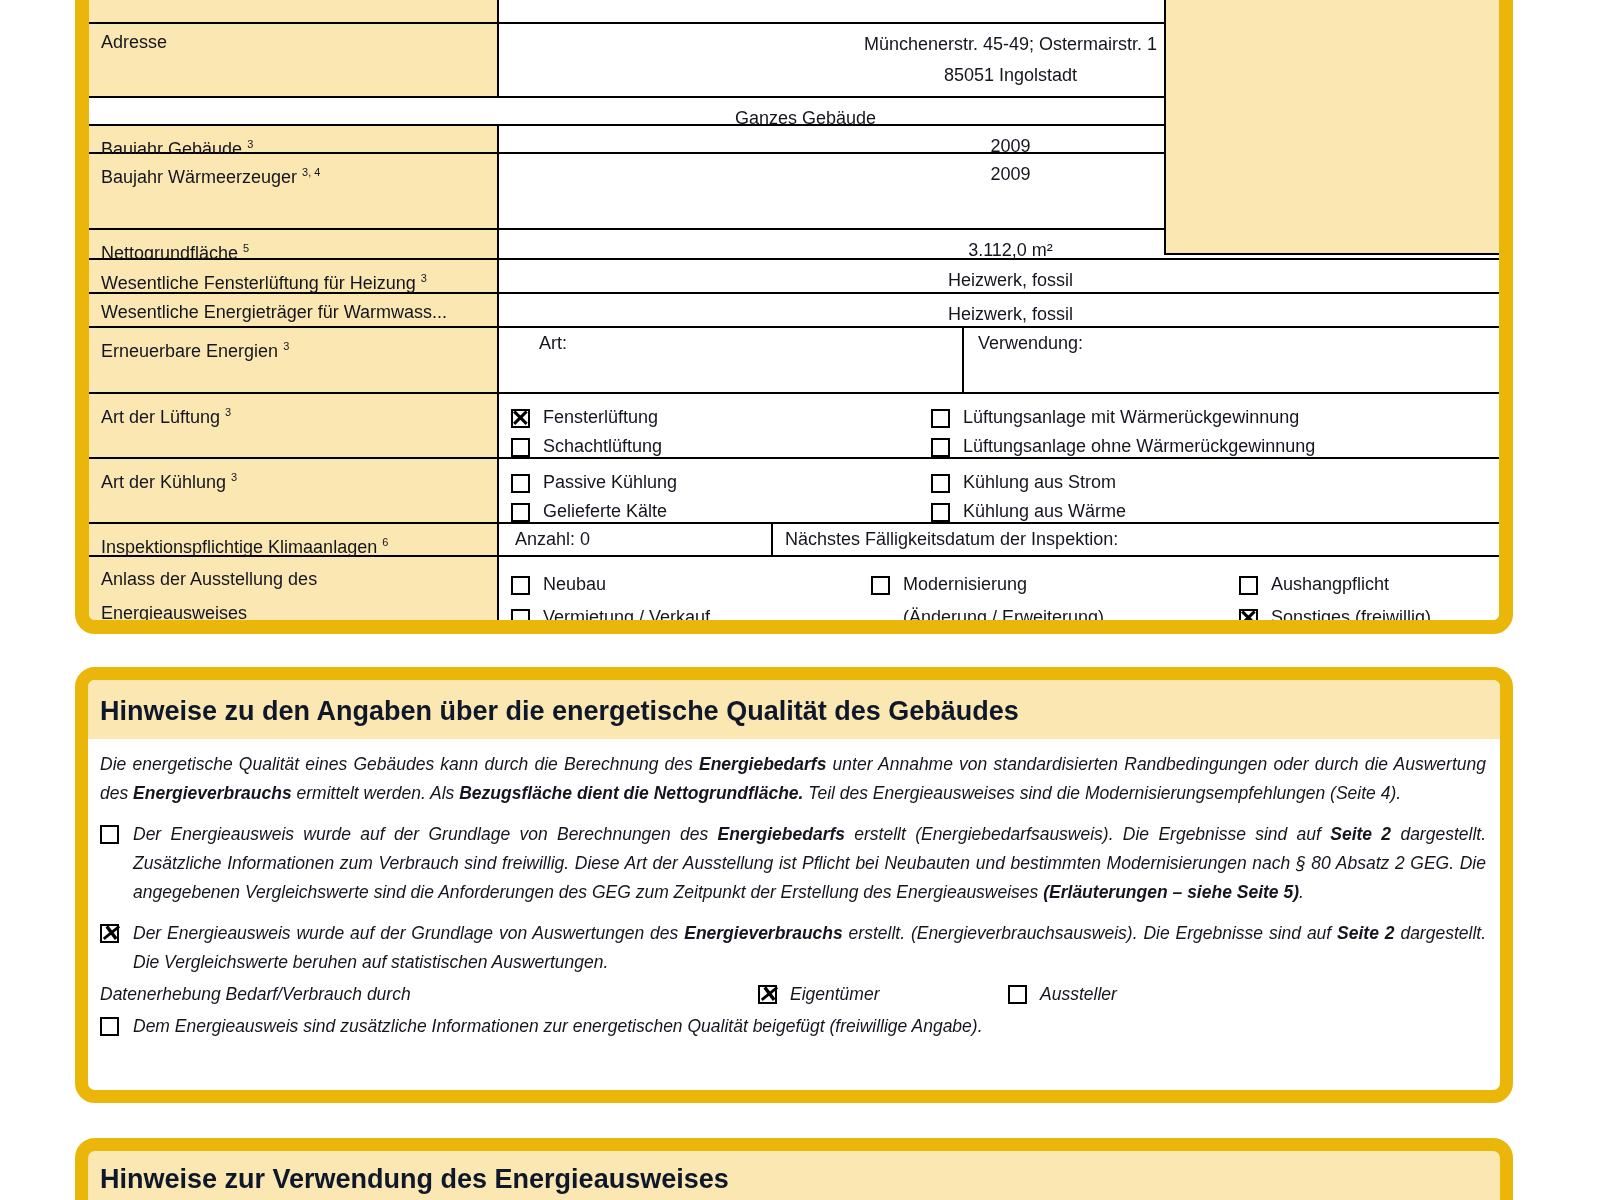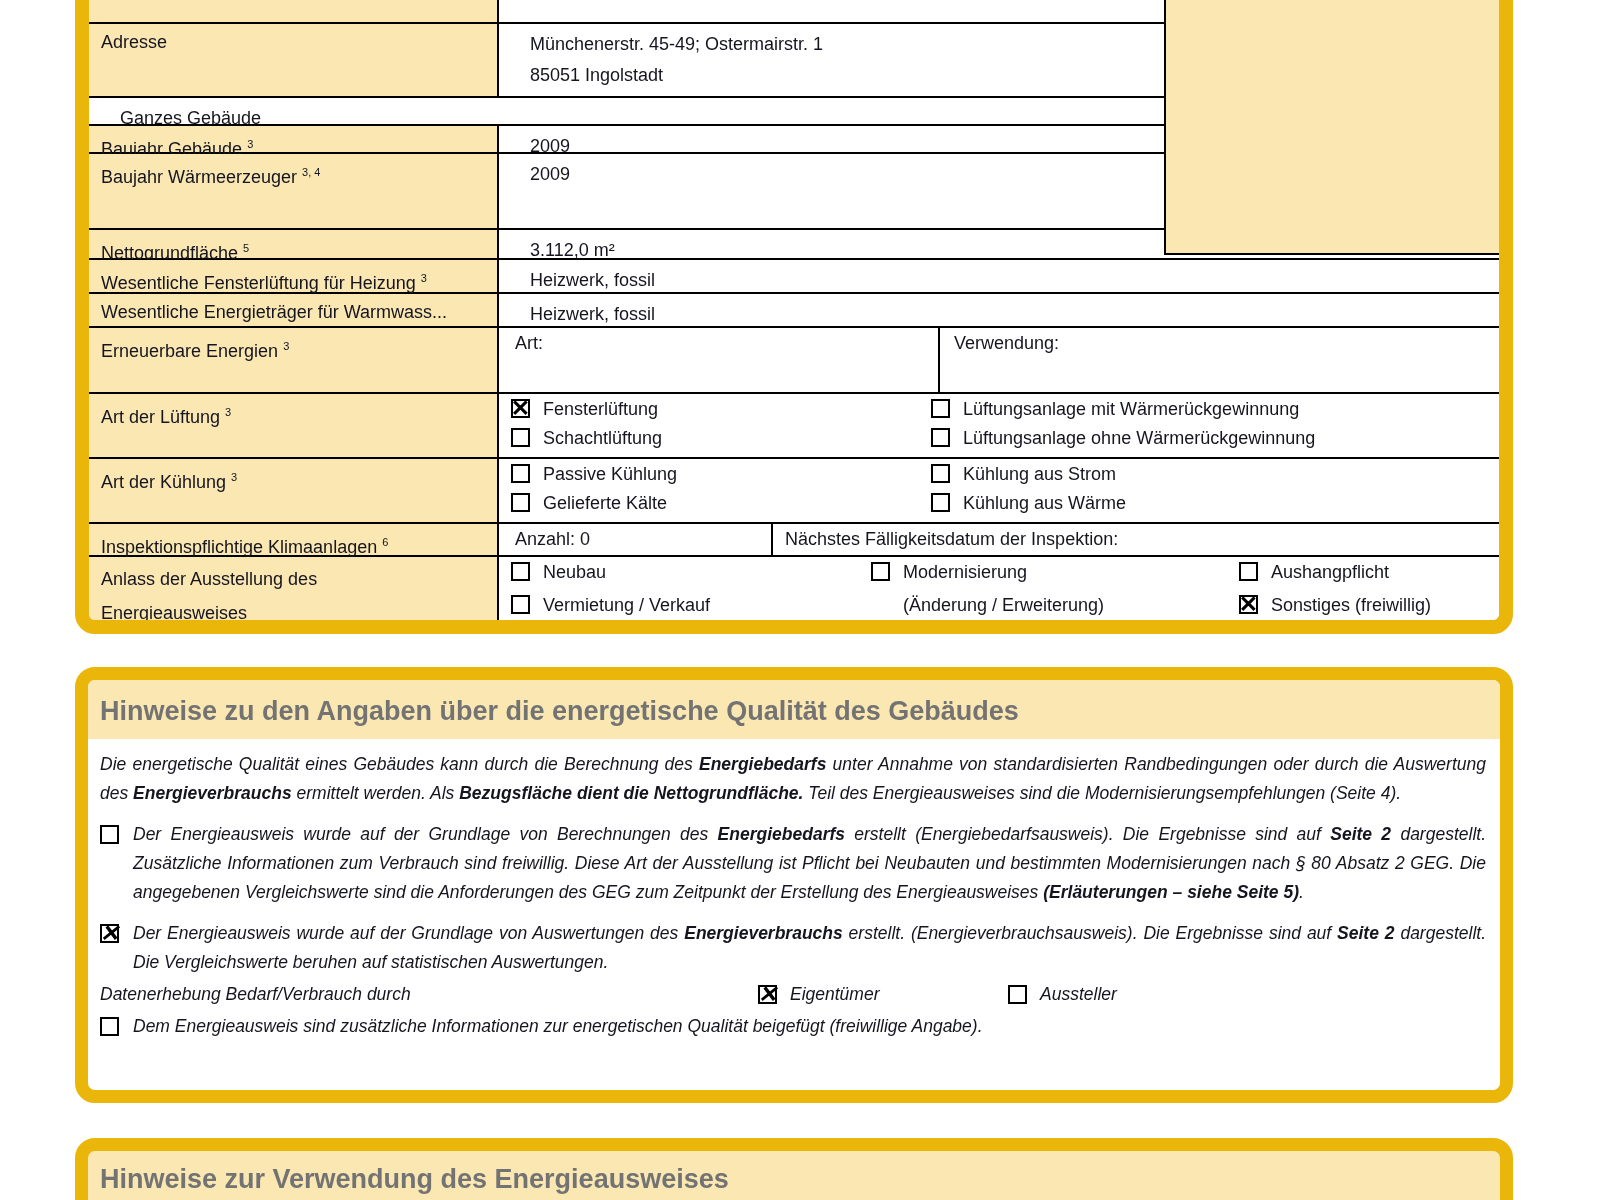--- a/index.html
+++ b/index.html
@@ -14,41 +14,41 @@
     font-family:"Liberation Sans",sans-serif;color:var(--ink);
   }
   .box{position:absolute;box-sizing:border-box;border:13px solid var(--gold);border-radius:20px;background:#fff;}
   
   .box1{left:75px;top:-60px;width:1438px;height:694px;border-width:14px;overflow:hidden;}
   .b1-inner{position:relative;width:1410px;height:666px;}
   .trow{display:flex;box-sizing:border-box;border-top:2px solid var(--line);font-size:18px;}
   .trow.first{border-top:none;}
   .tlabel{width:410px;box-sizing:border-box;flex:none;background:var(--tan);
           border-right:2px solid var(--line);padding:5px 8px 0 12px;line-height:27px;}
-  .tvalue{flex:1;background:#fff;padding:5px 8px 0 31px;line-height:31px;box-sizing:border-box;}
+  .tvalue{flex:1;background:#fff;padding:5px 8px 0 31px;line-height:31px;box-sizing:border-box;text-align:center;}
   .tcell{box-sizing:border-box;background:#fff;padding:5px 8px 0 16px;}
   sup{font-size:11px;}
   
   .checkbox{width:15px;height:15px;box-sizing:content-box;border:2px solid #000;background:#fff;
             display:inline-block;position:relative;flex:none;}
   .checkbox.checked::after{
     content:"\2715";position:absolute;left:50%;top:50%;transform:translate(-50%,-54%);
     font-size:23px;font-weight:bold;color:#000;line-height:1;
   }
-  .cb-item{display:flex;align-items:flex-start;gap:13px;height:32px;}
+  .cb-item{display:flex;align-items:flex-end;gap:13px;height:32px;}
   .cb-spacer{width:19px;flex:none;}
   .cols{display:flex;flex:1;background:#fff;}
   .col{display:flex;flex-direction:column;box-sizing:border-box;padding:5px 0 0 12px;}
   
   .photo{position:absolute;left:1075px;top:0;width:335px;height:301px;background:var(--tan);
          border-left:2px solid var(--line);border-bottom:2px solid var(--line);box-sizing:border-box;}
   
   .box2{left:75px;top:667px;width:1438px;height:436px;overflow:hidden;}
   .b2-head{background:var(--tan);height:59px;display:flex;align-items:center;padding:4px 0 0 12px;box-sizing:border-box;}
-  .b2-head h2,.b3-head h2{margin:0;font-size:27px;font-weight:bold;color:#737373;}
+  .b2-head h2,.b3-head h2{margin:0;font-size:27px;font-weight:bold;color:#0f172a;}
   .b2-body{padding:11px 14px 0 12px;font-size:17.5px;line-height:29px;font-style:italic;}
   .just{text-align:justify;margin:0;}
   .intro{margin-bottom:9px;}
   .cb-para{display:flex;gap:14px;align-items:flex-start;margin:12px 0 2px 0;}
   .cb-para .checkbox{margin-top:5px;}
   .cb-para p{flex:1;}
   .daten-row{display:flex;align-items:center;height:31px;margin-top:2px;}
   .daten-label{flex:none;width:658px;}
   .daten-opt{display:flex;align-items:center;gap:13px;flex:none;}
   .daten-opt.first{width:250px;}
@@ -101,21 +101,21 @@
         <div class="tvalue">Heizwerk, fossil</div>
       </div>
 
       <div class="trow" style="height:34px">
         <div class="tlabel">Wesentliche Energieträger für Warmwass...</div>
         <div class="tvalue">Heizwerk, fossil</div>
       </div>
 
       <div class="trow" style="height:66px">
         <div class="tlabel"><span>Erneuerbare Energien</span> <sup>3</sup></div>
-        <div class="tcell" style="width:441px;border-right:2px solid #000;">Art:</div>
+        <div class="tcell" style="width:441px;border-right:2px solid #000;margin-left:24px;">Art:</div>
         <div class="tcell" style="flex:1;padding-left:14px;">Verwendung:</div>
       </div>
 
       <div class="trow" style="height:65px">
         <div class="tlabel"><span>Art der Lüftung</span> <sup>3</sup></div>
         <div class="cols">
           <div class="col" style="width:420px;">
             <div class="cb-item">
               <span class="checkbox checked"></span>
               <span>Fensterlüftung</span>

